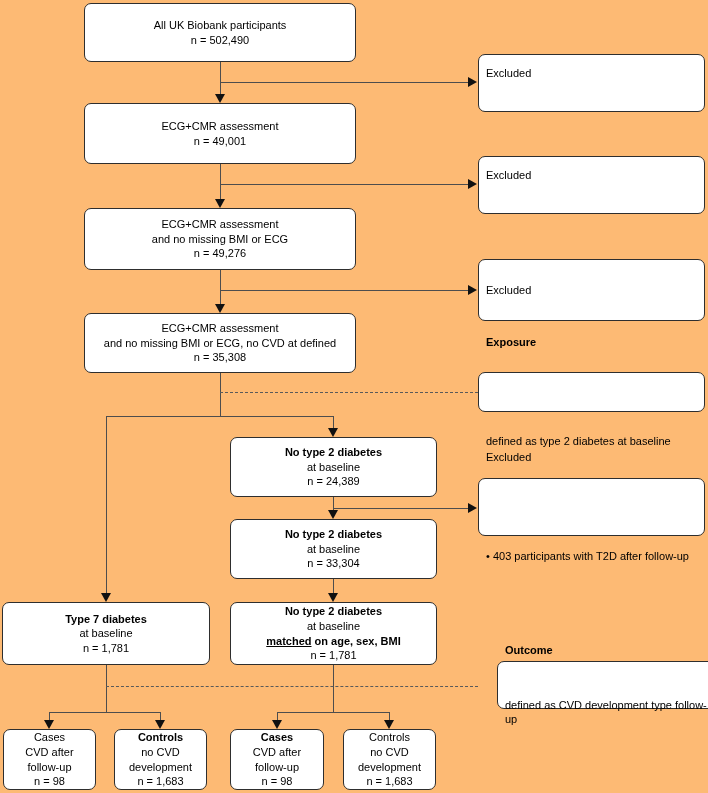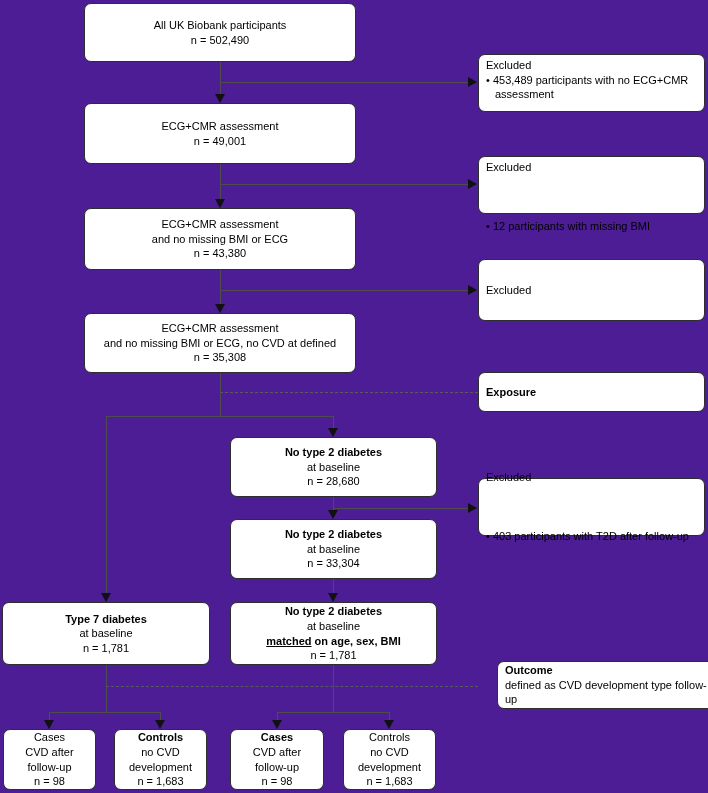--- a/index.html
+++ b/index.html
@@ -1,20 +1,20 @@
 <!DOCTYPE html>
 <html><head>
 <meta charset="utf-8">
 <style>
   html, body { margin: 0; padding: 0; background: #ffffff; }
   #stage {
     position: relative;
     width: 708px;
     height: 793px;
-    background: #4c1d95;
+    background: #fdba74;
     font-family: "Liberation Sans", "DejaVu Sans", sans-serif;
     font-size: 11px;
     color: #000000;
     overflow: hidden;
   }
   .box {
     position: absolute;
     box-sizing: border-box;
     background: #ffffff;
     border: 1.5px solid #2e2e2e;
@@ -24,21 +24,22 @@
     justify-content: center;
     align-items: center;
     text-align: center;
     line-height: 1.32;
     z-index: 2;
   }
   .box.side {
     justify-content: flex-start;
     align-items: flex-start;
     text-align: left;
-    padding: 3px 7px;
+    padding: 11px 7px;
+    gap: 40px;
   }
   .b { font-weight: bold; }
   .ul { text-decoration: underline; }
   .bullet { margin-left: 9px; text-indent: -9px; }
   .nowrap { white-space: nowrap; margin-top: 44px; }
   .vline { position: absolute; width: 0; border-left: 1.5px solid #4d4d4d; z-index: 1; }
   .hline { position: absolute; height: 0; border-top: 1.5px solid #4d4d4d; z-index: 1; }
   .dash  { border-top: 1.5px dashed #5a5a5a; }
   .arr-d { position: absolute; width: 0; height: 0;
            border-left: 5px solid transparent; border-right: 5px solid transparent;
@@ -58,33 +59,33 @@
   </div>
 
   <div class="box" style="left:84px; top:103px; width:272px; height:61px;">
     <div>ECG+CMR assessment</div>
     <div>n = 49,001</div>
   </div>
 
   <div class="box" style="left:84px; top:208px; width:272px; height:62px;">
     <div>ECG+CMR assessment</div>
     <div>and no missing BMI or ECG</div>
-    <div>n = 43,380</div>
+    <div>n = 49,276</div>
   </div>
 
   <div class="box" style="left:84px; top:313px; width:272px; height:60px;">
     <div>ECG+CMR assessment</div>
     <div>and no missing BMI or ECG, no CVD at defined</div>
     <div>n = 35,308</div>
   </div>
 
   <div class="box" style="left:230px; top:437px; width:207px; height:60px;">
     <div class="b">No type 2 diabetes</div>
     <div>at baseline</div>
-    <div>n = 28,680</div>
+    <div>n = 24,389</div>
   </div>
 
   <div class="box" style="left:230px; top:519px; width:207px; height:60px;">
     <div class="b">No type 2 diabetes</div>
     <div>at baseline</div>
     <div>n = 33,304</div>
   </div>
 
   <div class="box" style="left:2px; top:602px; width:208px; height:63px;">
     <div class="b">Type 7 diabetes</div>
@@ -122,34 +123,34 @@
 
   <div class="box" style="left:343px; top:729px; width:93px; height:61px;">
     <div>Controls</div>
     <div>no CVD</div>
     <div>development</div>
     <div>n = 1,683</div>
   </div>
 
   <div class="box side" style="left:478px; top:54px; width:227px; height:58px;">
     <div>Excluded</div>
-    <div class="bullet">• 453,489 participants with no ECG+CMR assessment</div>
   </div>
 
   <div class="box side" style="left:478px; top:156px; width:227px; height:58px;">
     <div>Excluded</div>
     <div class="bullet nowrap">• 12 participants with missing BMI</div>
   </div>
 
   <div class="box side" style="left:478px; top:259px; width:227px; height:62px; justify-content:center;">
     <div>Excluded</div>
   </div>
 
   <div class="box side" style="left:478px; top:372px; width:227px; height:40px; justify-content:center;">
     <div class="b">Exposure</div>
+    <div class="nowrap">defined as type 2 diabetes at baseline</div>
   </div>
 
   <div class="box side" style="left:478px; top:478px; width:227px; height:58px; justify-content:center;">
     <div>Excluded</div>
     <div class="bullet nowrap">• 403 participants with T2D after follow-up</div>
   </div>
 
   <div class="box side" style="left:497px; top:661px; width:227px; height:48px; justify-content:center;">
     <div class="b">Outcome</div>
     <div>defined as CVD development type follow-up</div>

